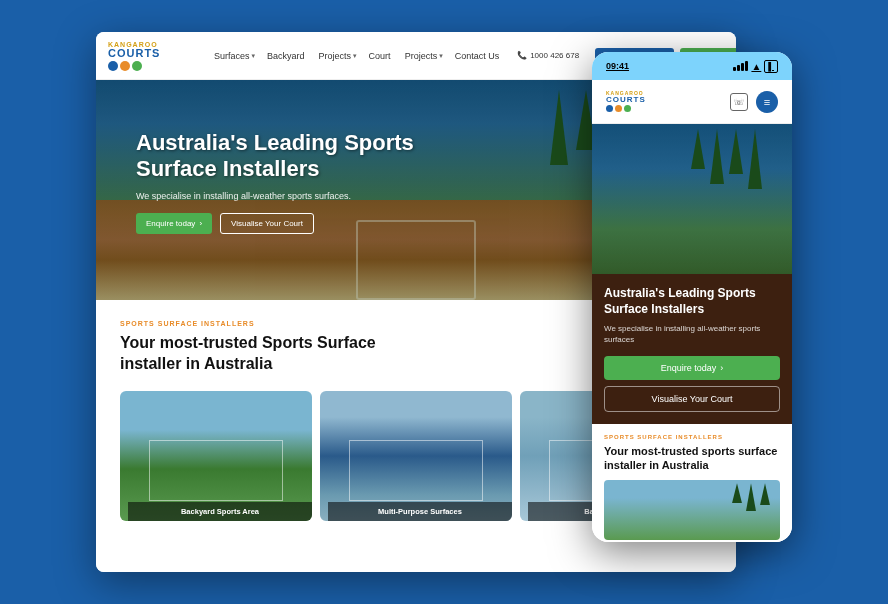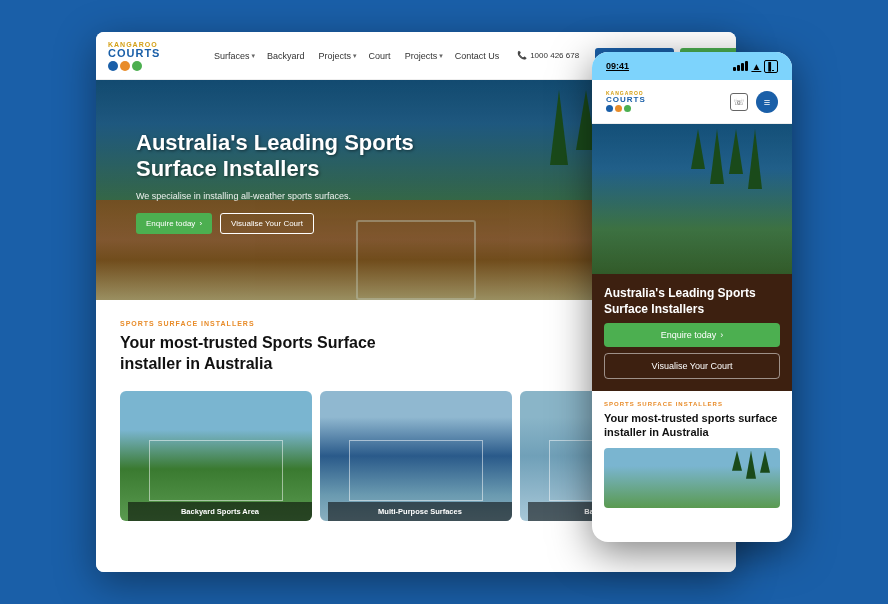--- a/index.html
+++ b/index.html
@@ -660,20 +660,21 @@
       <div class="mobile-hero-trees">
         <div class="mobile-tree" style="height:40px;"></div>
         <div class="mobile-tree" style="height:55px;"></div>
         <div class="mobile-tree" style="height:45px;"></div>
         <div class="mobile-tree" style="height:60px;"></div>
       </div>
     </div>
 
     <div class="mobile-content">
       <div class="mobile-content-title">Australia's Leading Sports Surface Installers</div>
+      <div class="mobile-content-sub">We specialise in installing all-weather sports surfaces</div>
       <div class="mobile-btn-green">
         <span>Enquire today</span>
         <span>›</span>
       </div>
       <div class="mobile-btn-outline">Visualise Your Court</div>
     </div>
 
     <div class="mobile-section2">
       <div class="mobile-label">SPORTS SURFACE INSTALLERS</div>
       <div class="mobile-section-title">Your most-trusted sports surface installer in Australia</div>

